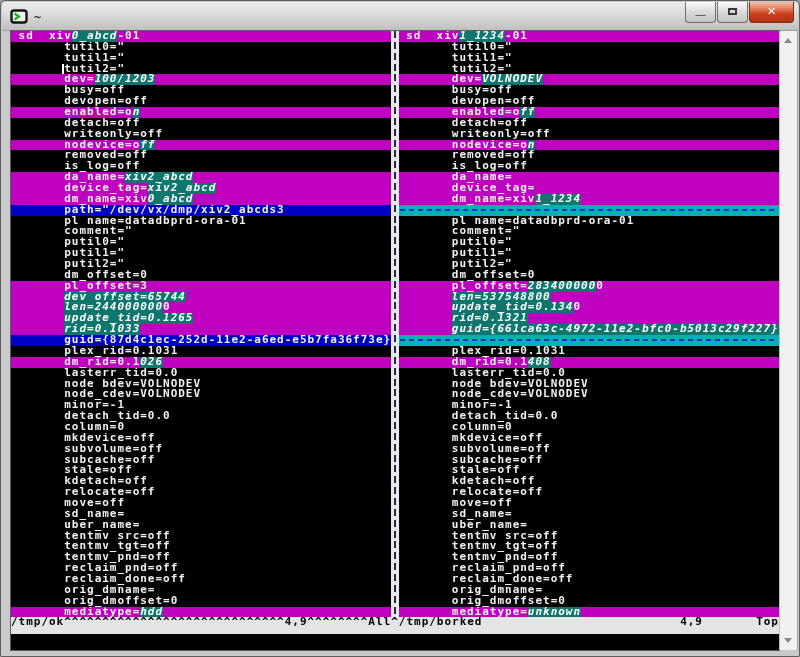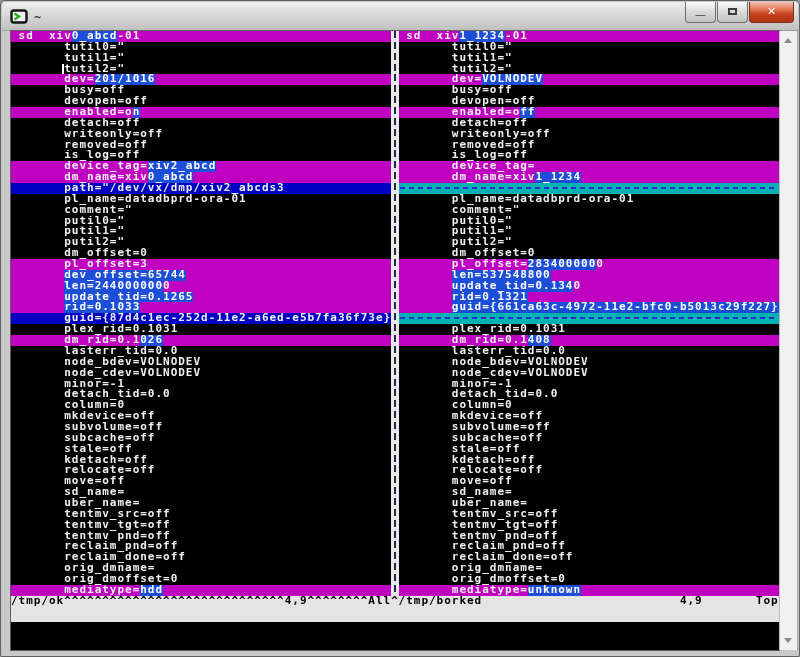--- a/index.html
+++ b/index.html
@@ -36,26 +36,26 @@
   .vsep::before { content:""; position:absolute; left:3px; top:0; bottom:0; width:2px;
                   background:repeating-linear-gradient(#26264a 0 7px, #e8e8e8 7px 11px); }
 
   .bg-none   { background:#000; }
   .bg-change { background:#c000c0; }
   .bg-add    { background:#0000c4; }
   .bg-del    { background:#00b2b2; }
   .bg-del::before { content:""; position:absolute; left:1px; right:1px; top:4px; height:2px;
                   background:repeating-linear-gradient(90deg,#2a2ad0 0 5px, rgba(0,0,0,0) 5px 9px); }
   .seg-n { color:#f0f0f0; }
-  .seg-t { background:#1d4ed8; color:#ffffff; }
+  .seg-t { background:#0f766e; color:#ffffff;font-style:italic; }
   .cursor-bar { position:absolute; left:51px; top:0; width:2px; height:10.86px; background:#ffffff; }
 
-  .statusrow { display:flex; height:26px; background:#e4e4e4; color:#000; }
+  .statusrow { display:flex; height:17px; background:#e4e4e4; color:#000; }
   .status-left  { width:387.6px; white-space:pre; overflow:hidden; }
-  .status-right { width:380.4px; white-space:pre; overflow:hidden; }
+  .status-right { width:380.4px; white-space:pre; overflow:hidden;text-align:right; }
   .cmdline { height:11.2px; background:#000; }
 
   
   .scrollbar { position:absolute; left:778px; top:30px; width:19px; height:619px;
                background:#f1f1f1; border-left:1px solid #bdbdbd; border-right:1px solid #a5a5a5; }
   .sb-up, .sb-down { position:absolute; left:0; width:100%; height:14px; cursor:pointer; }
   .sb-up { top:3px; } .sb-down { bottom:3px; }
   .sb-up::before { content:""; position:absolute; left:4px; top:4px; border:4px solid rgba(0,0,0,0);
                    border-bottom:5px solid #8a8a8a; border-top:none; }
   .sb-down::before { content:""; position:absolute; left:4px; top:5px; border:4px solid rgba(0,0,0,0);
@@ -95,21 +95,21 @@
           <div class="tline left bg-none"><span class="seg-n">       tutil1="</span></div>
           <div class="vsep"></div>
           <div class="tline right bg-none"><span class="seg-n">       tutil1="</span></div>
         </div>
         <div class="trow">
           <div class="tline left bg-none"><span class="seg-n">       tutil2="</span><span class="cursor-bar"></span></div>
           <div class="vsep"></div>
           <div class="tline right bg-none"><span class="seg-n">       tutil2="</span></div>
         </div>
         <div class="trow">
-          <div class="tline left bg-change"><span class="seg-n">       dev=</span><span class="seg-t">201/1016</span></div>
+          <div class="tline left bg-change"><span class="seg-n">       dev=</span><span class="seg-t">100/1203</span></div>
           <div class="vsep"></div>
           <div class="tline right bg-change"><span class="seg-n">       dev=</span><span class="seg-t">VOLNODEV</span></div>
         </div>
         <div class="trow">
           <div class="tline left bg-none"><span class="seg-n">       busy=off</span></div>
           <div class="vsep"></div>
           <div class="tline right bg-none"><span class="seg-n">       busy=off</span></div>
         </div>
         <div class="trow">
           <div class="tline left bg-none"><span class="seg-n">       devopen=off</span></div>
@@ -125,28 +125,38 @@
           <div class="tline left bg-none"><span class="seg-n">       detach=off</span></div>
           <div class="vsep"></div>
           <div class="tline right bg-none"><span class="seg-n">       detach=off</span></div>
         </div>
         <div class="trow">
           <div class="tline left bg-none"><span class="seg-n">       writeonly=off</span></div>
           <div class="vsep"></div>
           <div class="tline right bg-none"><span class="seg-n">       writeonly=off</span></div>
         </div>
         <div class="trow">
+          <div class="tline left bg-change"><span class="seg-n">       nodevice=o</span><span class="seg-t">ff</span></div>
+          <div class="vsep"></div>
+          <div class="tline right bg-change"><span class="seg-n">       nodevice=o</span><span class="seg-t">n</span></div>
+        </div>
+        <div class="trow">
           <div class="tline left bg-none"><span class="seg-n">       removed=off</span></div>
           <div class="vsep"></div>
           <div class="tline right bg-none"><span class="seg-n">       removed=off</span></div>
         </div>
         <div class="trow">
           <div class="tline left bg-none"><span class="seg-n">       is_log=off</span></div>
           <div class="vsep"></div>
           <div class="tline right bg-none"><span class="seg-n">       is_log=off</span></div>
+        </div>
+        <div class="trow">
+          <div class="tline left bg-change"><span class="seg-n">       da_name=</span><span class="seg-t">xiv2_abcd</span></div>
+          <div class="vsep"></div>
+          <div class="tline right bg-change"><span class="seg-n">       da_name=</span></div>
         </div>
         <div class="trow">
           <div class="tline left bg-change"><span class="seg-n">       device_tag=</span><span class="seg-t">xiv2_abcd</span></div>
           <div class="vsep"></div>
           <div class="tline right bg-change"><span class="seg-n">       device_tag=</span></div>
         </div>
         <div class="trow">
           <div class="tline left bg-change"><span class="seg-n">       dm_name=xiv</span><span class="seg-t">0_abcd</span></div>
           <div class="vsep"></div>
           <div class="tline right bg-change"><span class="seg-n">       dm_name=xiv</span><span class="seg-t">1_1234</span></div>

